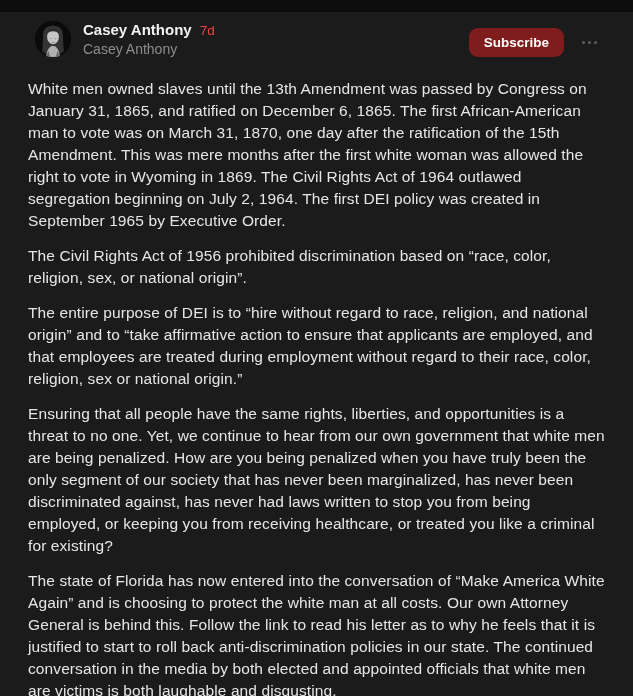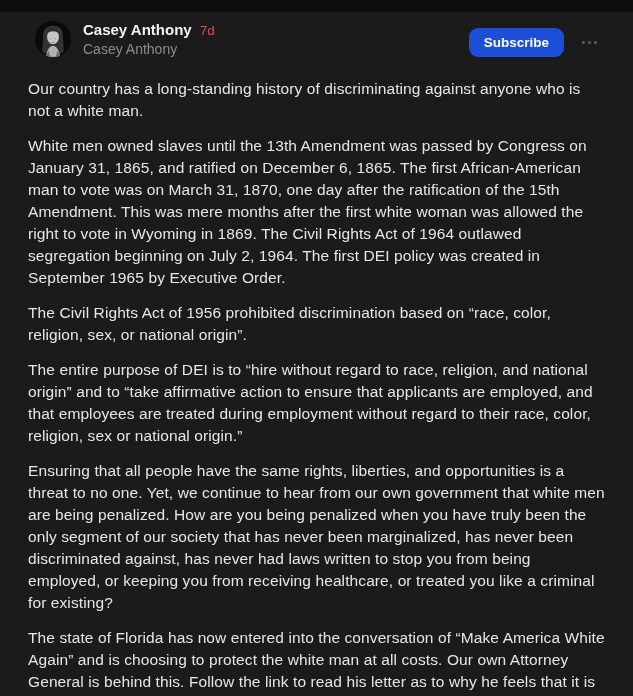--- a/index.html
+++ b/index.html
@@ -26,21 +26,21 @@
   }
   .avatar svg { display: block; width: 36px; height: 36px; }
   .author-block { margin-left: 12px; flex: 1 1 auto; min-width: 0; padding-top: 1px; }
   .author-line { display: flex; align-items: baseline; gap: 8px; }
   .author-name { font-size: 15px; font-weight: 700; color: #f2f2f2; cursor: pointer; }
   .timestamp { font-size: 13.5px; color: #ef4444; }
   .publication { font-size: 14px; color: #8d8d8d; margin-top: 3px; cursor: pointer; }
 
   .header-actions { display: flex; align-items: center; gap: 16px; padding-top: 6px; }
   .subscribe-btn {
-    background: #1d4ed8; color: #ffffff; border: none;
+    background: #7f1d1d; color: #ffffff; border: none;
     font-family: "Liberation Sans", "DejaVu Sans", sans-serif;
     font-size: 13.5px; font-weight: 700;
     padding: 8px 15px; border-radius: 9px; cursor: pointer;
     line-height: 1;
   }
   .more-btn {
     display: flex; gap: 3px; align-items: center; cursor: pointer;
     padding: 4px 2px; margin-right: 6px;
   }
   .more-btn .dot { width: 3px; height: 3px; border-radius: 50%; background: #5e5e5e; display: block; }
@@ -88,21 +88,20 @@
       <button class="subscribe-btn">Subscribe</button>
       <div class="more-btn">
         <span class="dot"></span>
           <span class="dot"></span>
           <span class="dot"></span>
       </div>
     </div>
   </header>
 
   <main class="post-body">
-    <p>Our country has a long-standing history of discriminating against anyone who is not a white man.</p>
     <p>White men owned slaves until the 13th Amendment was passed by Congress on January 31, 1865, and ratified on December 6, 1865. The first African-American man to vote was on March 31, 1870, one day after the ratification of the 15th Amendment. This was mere months after the first white woman was allowed the right to vote in Wyoming in 1869. The Civil Rights Act of 1964 outlawed segregation beginning on July 2, 1964. The first DEI policy was created in September 1965 by Executive Order.</p>
     <p>The Civil Rights Act of 1956 prohibited discrimination based on “race, color, religion, sex, or national origin”.</p>
     <p>The entire purpose of DEI is to “hire without regard to race, religion, and national origin” and to “take affirmative action to ensure that applicants are employed, and that employees are treated during employment without regard to their race, color, religion, sex or national origin.”</p>
     <p>Ensuring that all people have the same rights, liberties, and opportunities is a threat to no one. Yet, we continue to hear from our own government that white men are being penalized. How are you being penalized when you have truly been the only segment of our society that has never been marginalized, has never been discriminated against, has never had laws written to stop you from being employed, or keeping you from receiving healthcare, or treated you like a criminal for existing?</p>
     <p>The state of Florida has now entered into the conversation of “Make America White Again” and is choosing to protect the white man at all costs. Our own Attorney General is behind this. Follow the link to read his letter as to why he feels that it is justified to start to roll back anti-discrimination policies in our state. The continued conversation in the media by both elected and appointed officials that white men are victims is both laughable and disgusting.</p>
 
   </main>
 
 </div>
 

